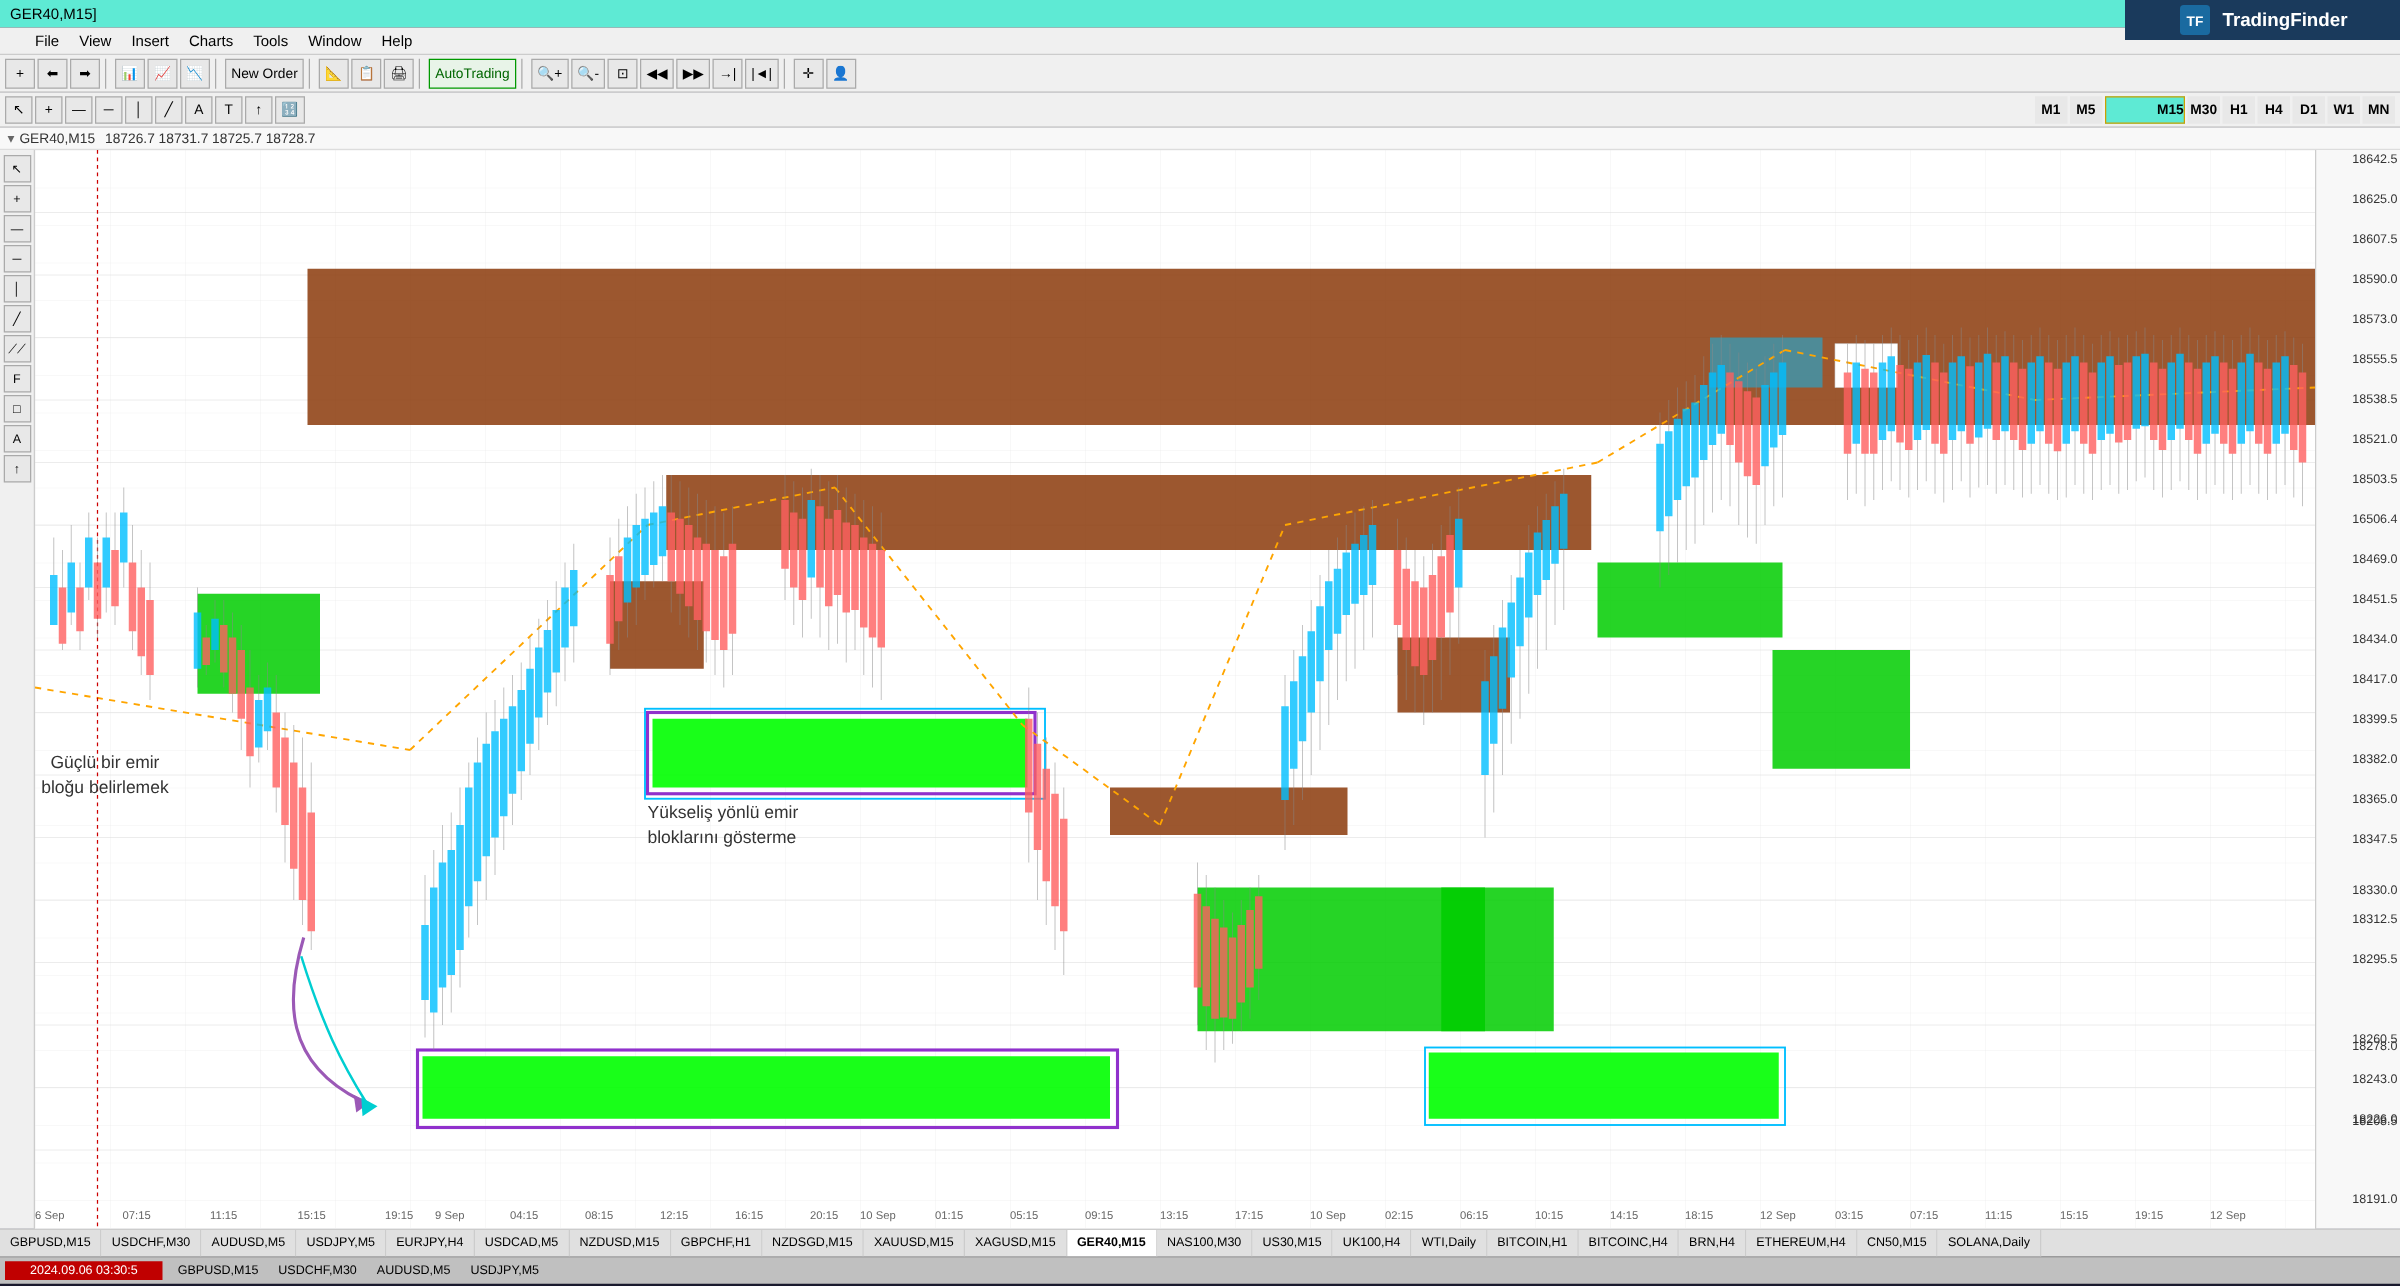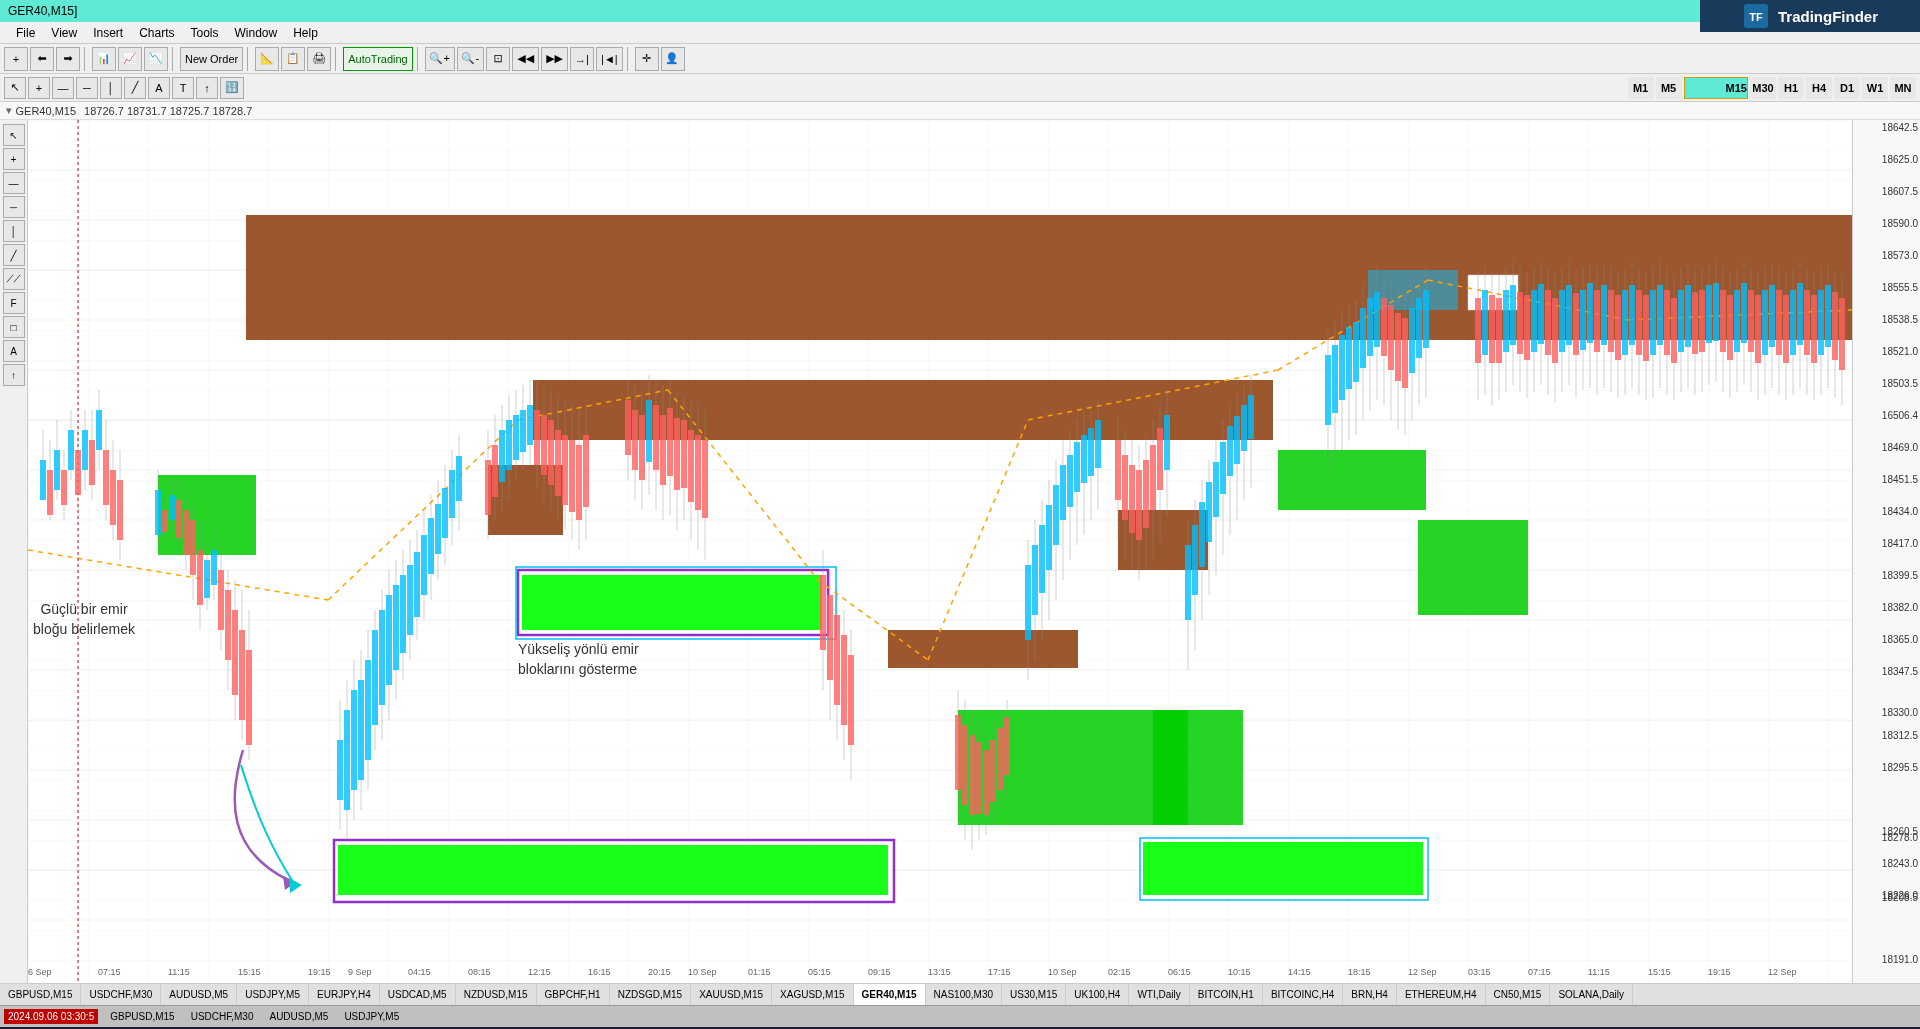--- a/index.html
+++ b/index.html
@@ -18,21 +18,21 @@
     }
     #titlebar-controls { display: flex; gap: 4px; }
     .title-btn { width: 18px; height: 14px; background: #c0c0c0; border: 1px solid #888; display: flex; align-items: center; justify-content: center; font-size: 9px; cursor: pointer; }
 
     
     #menubar {
       height: 22px;
       background: #f0f0f0;
       display: flex;
       align-items: center;
-      padding: 0 8px;
+      padding: 0 20px;
       font-size: 12px;
       border-bottom: 1px solid #ccc;
     }
     .menu-item { padding: 2px 8px; cursor: pointer; }
 
     
     #logo-area {
       position: absolute;
       top: 0;
       right: 0;
@@ -189,21 +189,21 @@
       height: 22px;
       background: #c0c0c0;
       display: flex;
       align-items: center;
       padding: 0 4px;
       font-size: 10px;
       gap: 8px;
       border-top: 1px solid #999;
     }
     .status-item { padding: 0 4px; }
-    .status-item.highlight { background: #c00000; color: white; padding: 2px 4px; }
+    .status-item.highlight { background: #c00000; color: white; padding: 2px 20px; }
 
     
     #chart-svg {
       position: absolute;
       top: 0; left: 0; right: 0; bottom: 0;
       width: 100%;
       height: 100%;
     }
 
     

